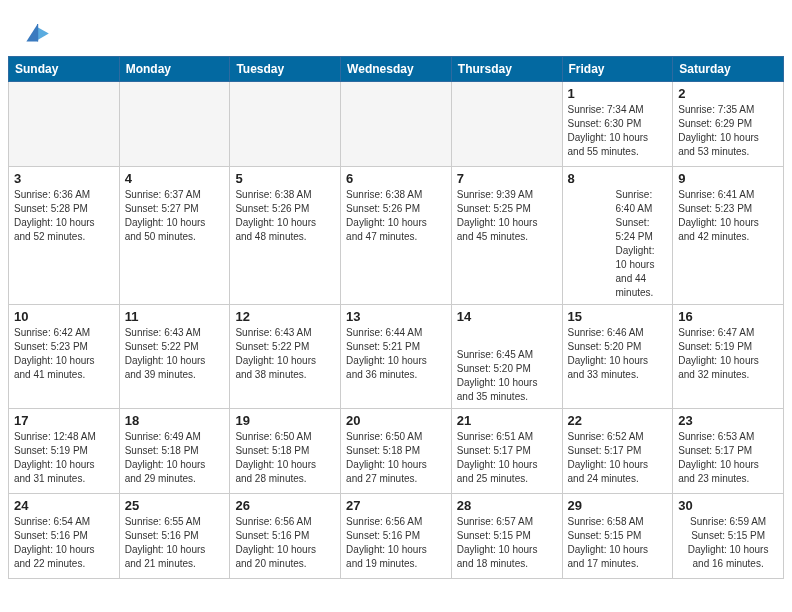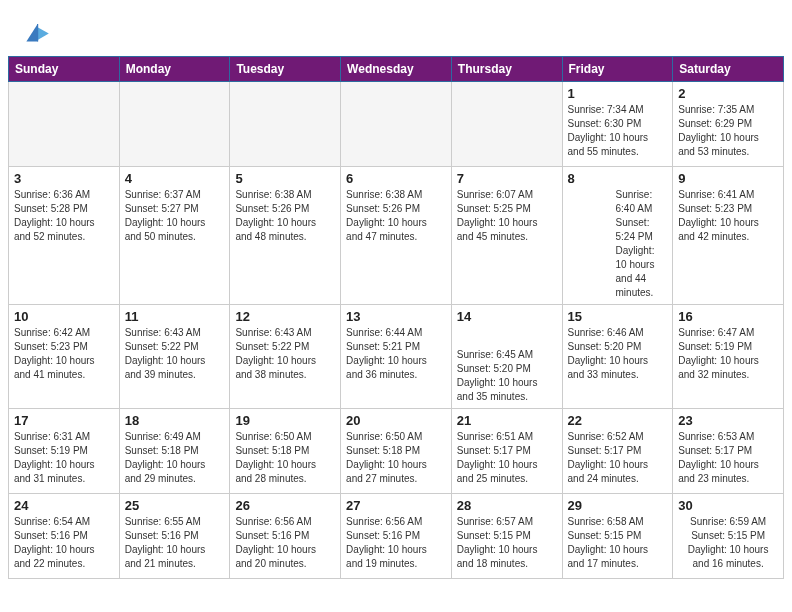--- a/index.html
+++ b/index.html
@@ -59,21 +59,21 @@
       color: #555;
       margin-top: 2px;
     }
     .calendar {
       width: 100%;
       border-collapse: collapse;
       margin: 0 0 0 0;
       table-layout: fixed;
     }
     .calendar th {
-      background: #701a75;
+      background: #0369a1;
       color: #fff;
       text-align: left;
       padding: 5px 6px;
       font-size: 12px;
       font-weight: bold;
       border: 1px solid #2d6aa0;
     }
     .calendar td {
       border: 1px solid #ccc;
       vertical-align: top;
@@ -178,21 +178,21 @@
 Daylight: 10 hours and 48 minutes.</div>
             </td>
             <td>
               <div class="day-num">6</div>
               <div class="day-info" style="white-space: pre-line;">Sunrise: 6:38 AM
 Sunset: 5:26 PM
 Daylight: 10 hours and 47 minutes.</div>
             </td>
             <td>
               <div class="day-num">7</div>
-              <div class="day-info" style="white-space: pre-line;">Sunrise: 6:07 AM
+              <div class="day-info" style="white-space: pre-line;">Sunrise: 9:39 AM
 Sunset: 5:25 PM
 Daylight: 10 hours and 45 minutes.</div>
             </td>
             <td>
               <div class="day-num">8</div>
               <div class="day-info" style="white-space: pre-line; margin-left: 48px;">Sunrise: 6:40 AM
 Sunset: 5:24 PM
 Daylight: 10 hours and 44 minutes.</div>
             </td>
             <td>
@@ -242,21 +242,21 @@
             <td>
               <div class="day-num">16</div>
               <div class="day-info" style="white-space: pre-line;">Sunrise: 6:47 AM
 Sunset: 5:19 PM
 Daylight: 10 hours and 32 minutes.</div>
             </td>
           </tr>
           <tr>
             <td>
               <div class="day-num">17</div>
-              <div class="day-info" style="white-space: pre-line;">Sunrise: 6:31 AM
+              <div class="day-info" style="white-space: pre-line;">Sunrise: 12:48 AM
 Sunset: 5:19 PM
 Daylight: 10 hours and 31 minutes.</div>
             </td>
             <td>
               <div class="day-num">18</div>
               <div class="day-info" style="white-space: pre-line;">Sunrise: 6:49 AM
 Sunset: 5:18 PM
 Daylight: 10 hours and 29 minutes.</div>
             </td>
             <td>

